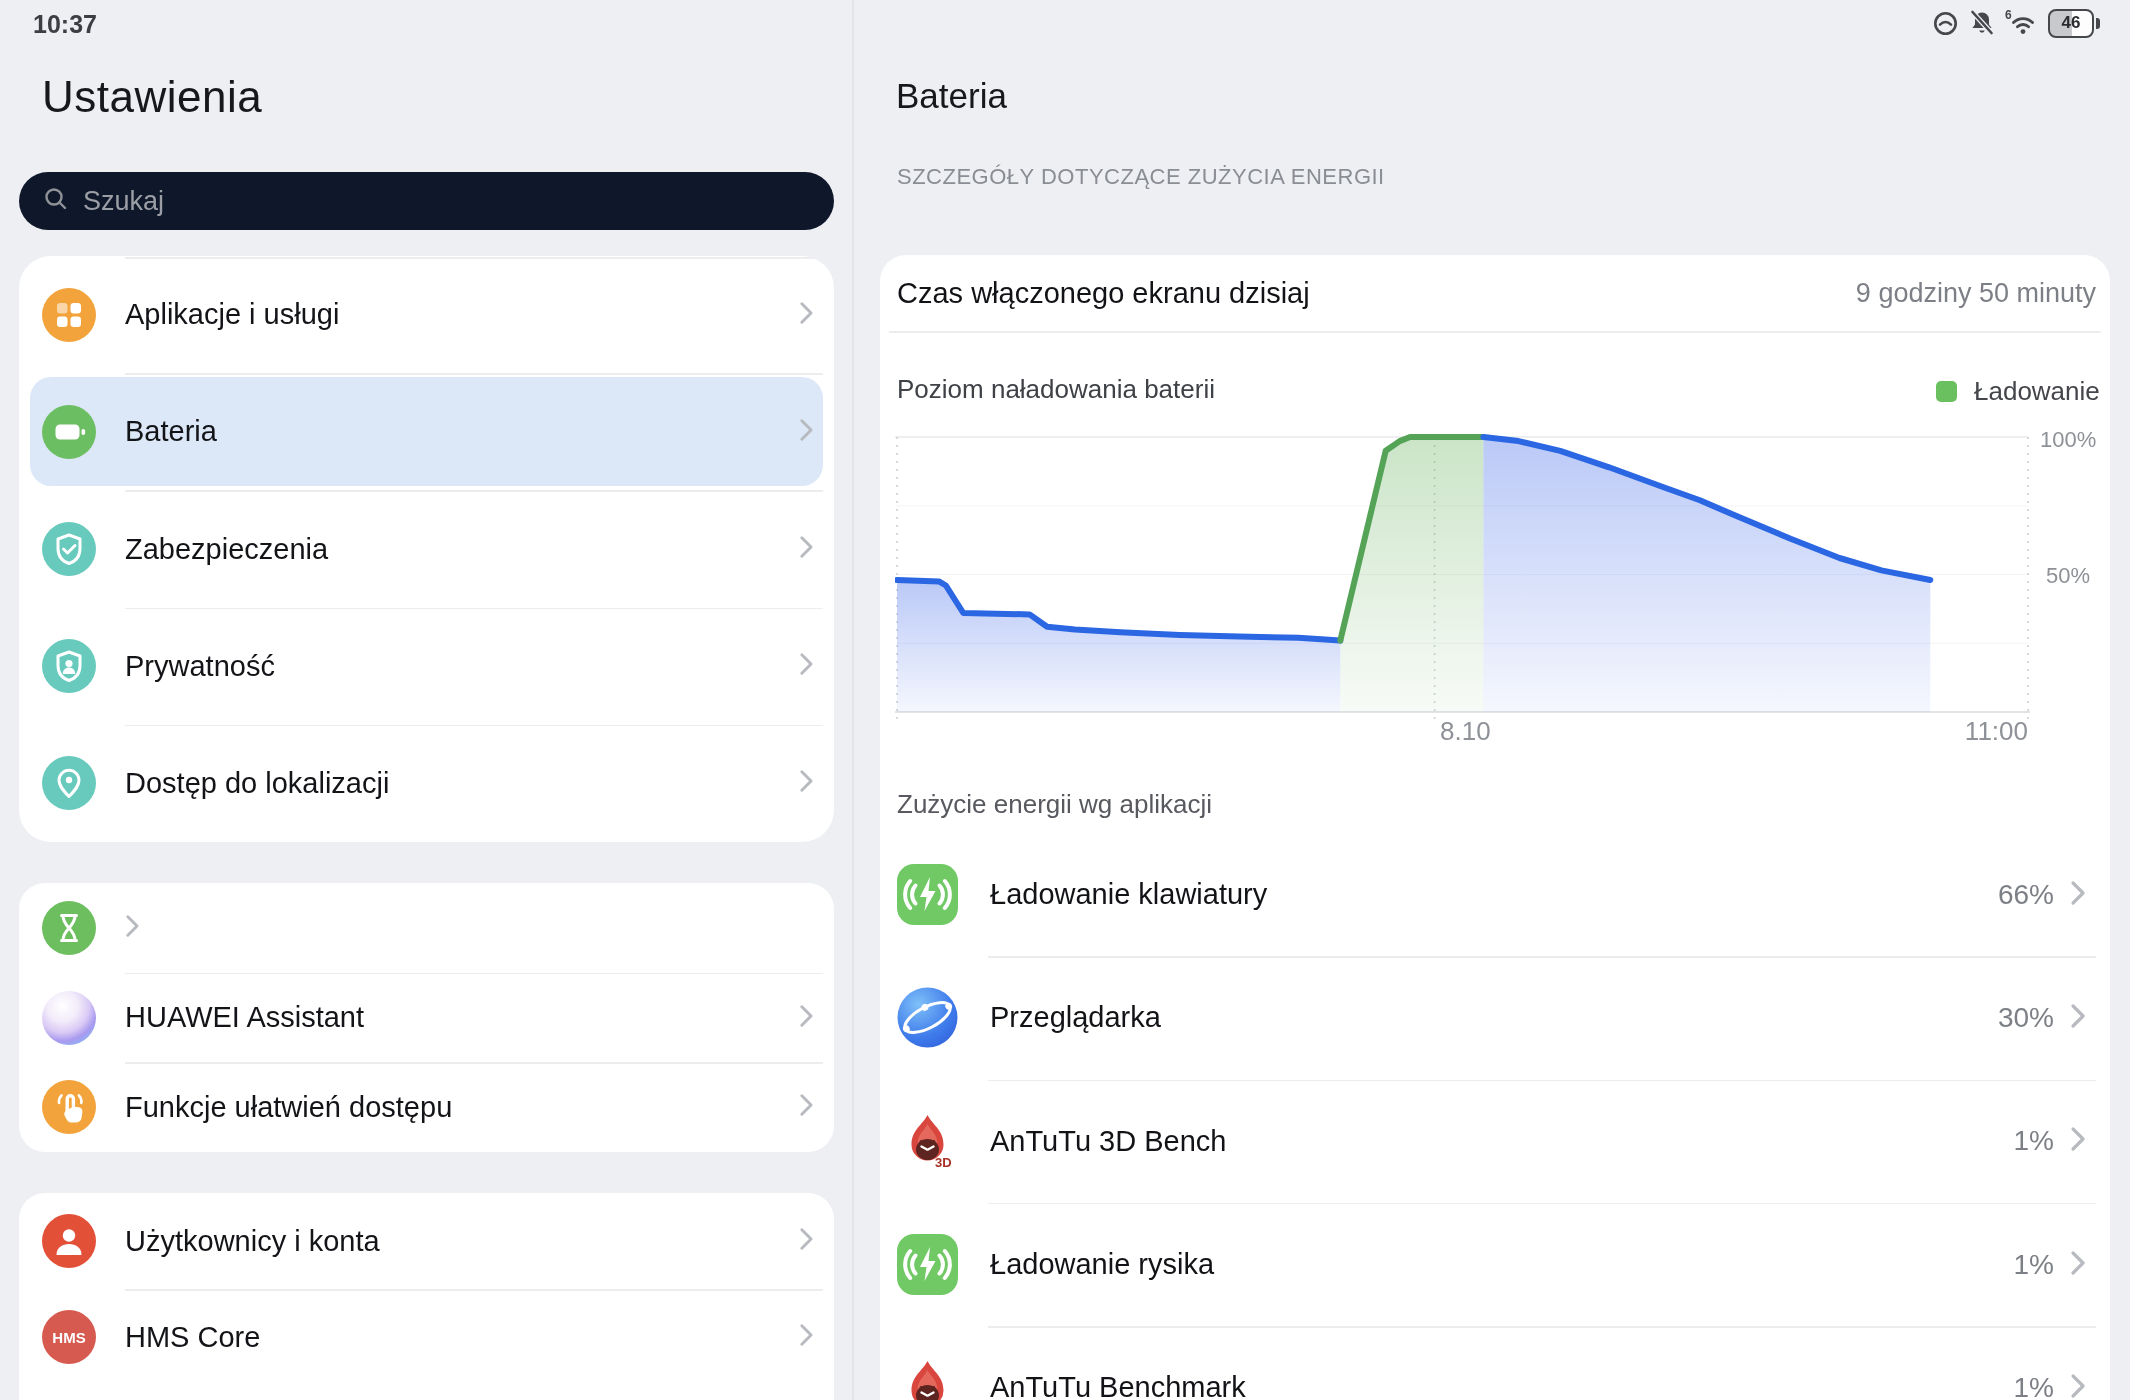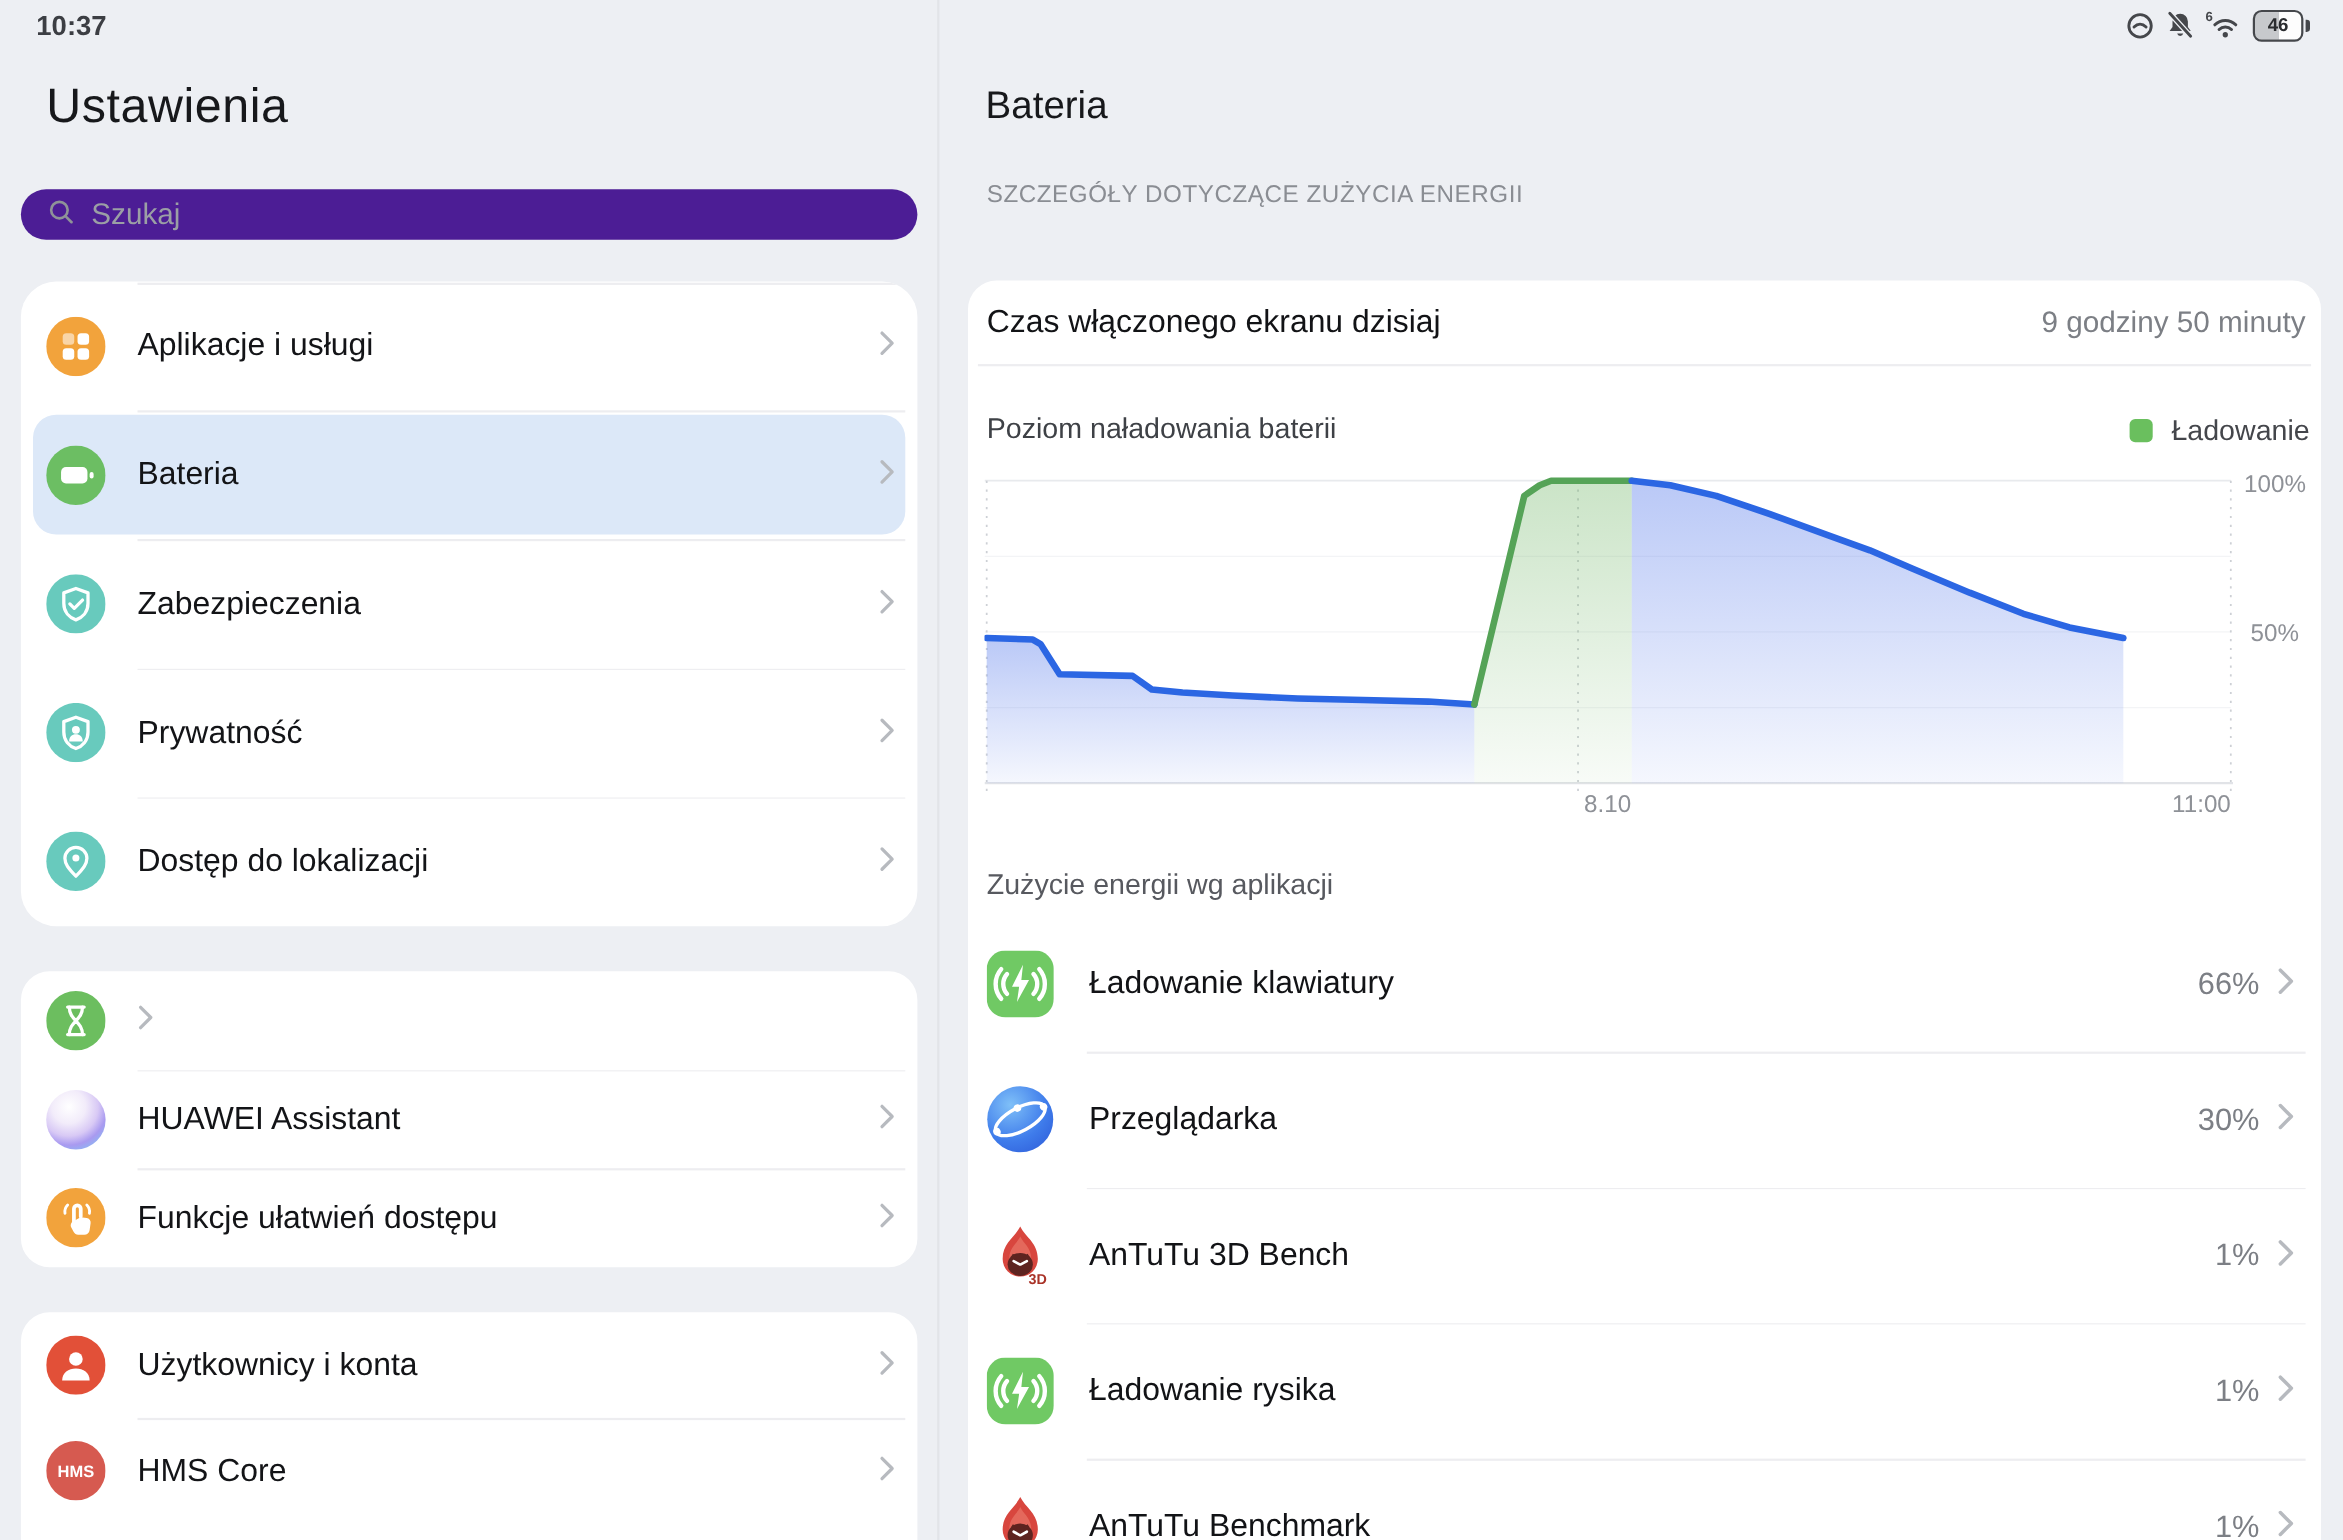--- a/index.html
+++ b/index.html
@@ -14,21 +14,21 @@
   #battery-pill{display:flex;align-items:center;}
   #battery-body{width:42px;height:25px;border:2.5px solid #45474b;border-radius:8px;
     background:linear-gradient(to right,#c7c9cc 0 52%,#fdfdfd 52%);
     display:flex;align-items:center;justify-content:center;
     font-size:17px;font-weight:700;color:#2a2c2f;}
   #battery-nub{width:4px;height:11px;background:#45474b;border-radius:0 3px 3px 0;margin-left:2px;}
   
   #panel-divider{left:852px;top:0;width:2px;height:1400px;background:#e2e4e8;}
   
   #sidebar-title{left:42px;top:72px;font-size:44px;font-weight:500;color:#17181b;letter-spacing:.5px;}
-  #search-box{left:19px;top:172px;width:815px;height:46px;background:#4c1d95;border-radius:29px;
+  #search-box{left:19px;top:172px;width:815px;height:58px;background:#0f172a;border-radius:29px;
     display:flex;align-items:center;padding:0 24px;box-sizing:border-box;}
   #search-placeholder{font-size:27px;color:#9b9fa5;margin-left:14px;}
   .card{left:19px;width:815px;background:#fff;border-radius:26px;overflow:hidden;
         display:flex;flex-direction:column;}
   #card-1{top:256px;height:586px;border-radius:32px;}
   #card-2{top:883px;height:269px;}
   #card-3{top:1193px;height:230px;border-bottom-left-radius:0;border-bottom-right-radius:0;}
   .srow{position:relative;flex:1;display:flex;align-items:center;padding:0 20px 0 23px;box-sizing:border-box;}
   #card-3 .srow{flex:none;height:96px;}
   .srow + .srow::before, .top-divider, .bottom-divider{
@@ -48,21 +48,21 @@
   #screen-time-value{font-size:27px;color:#7c7f85;}
   #row1-divider{left:9px;right:9px;top:76px;height:1.5px;background:#ededf0;}
   #chart-title{left:17px;top:119px;font-size:26px;color:#3e4146;}
   #legend{left:1056px;top:121px;display:flex;align-items:center;}
   #legend-swatch{width:21px;height:21px;border-radius:5px;margin-right:17px;}
   #legend-label{font-size:26px;color:#44464b;}
   #chart-svg{left:15px;top:177px;}
   .ytick{position:absolute;font-size:22px;color:#8e9197;line-height:24px;}
   #ytick-0{left:1160px;top:173px;}
   #ytick-1{left:1166px;top:309px;}
-  .xtick{position:absolute;font-size:22px;color:#8e9197;line-height:24px;top:464px;}
+  .xtick{position:absolute;font-size:26px;color:#8e9197;line-height:24px;top:464px;}
   #xtick-0{left:560px;}
   #xtick-1{left:1075px;width:73px;text-align:right;}
   #apps-label{left:17px;top:534px;font-size:26px;color:#57595f;}
   #apps-list{left:0;top:578px;right:0;}
   .arow{position:relative;height:123.3px;display:flex;align-items:center;padding:0 56px 0 17px;box-sizing:border-box;}
   .arow + .arow::before{content:'';position:absolute;top:0;left:108px;right:14px;height:1.5px;background:#ededf0;}
   .aicon{width:61px;height:61px;flex:none;margin-right:32px;position:relative;}
   .arow-label{font-size:29px;color:#121316;flex:1;}
   .arow-value{font-size:28px;color:#7c7f85;margin-right:0;}
   .arow .chev{position:absolute;right:24px;}

